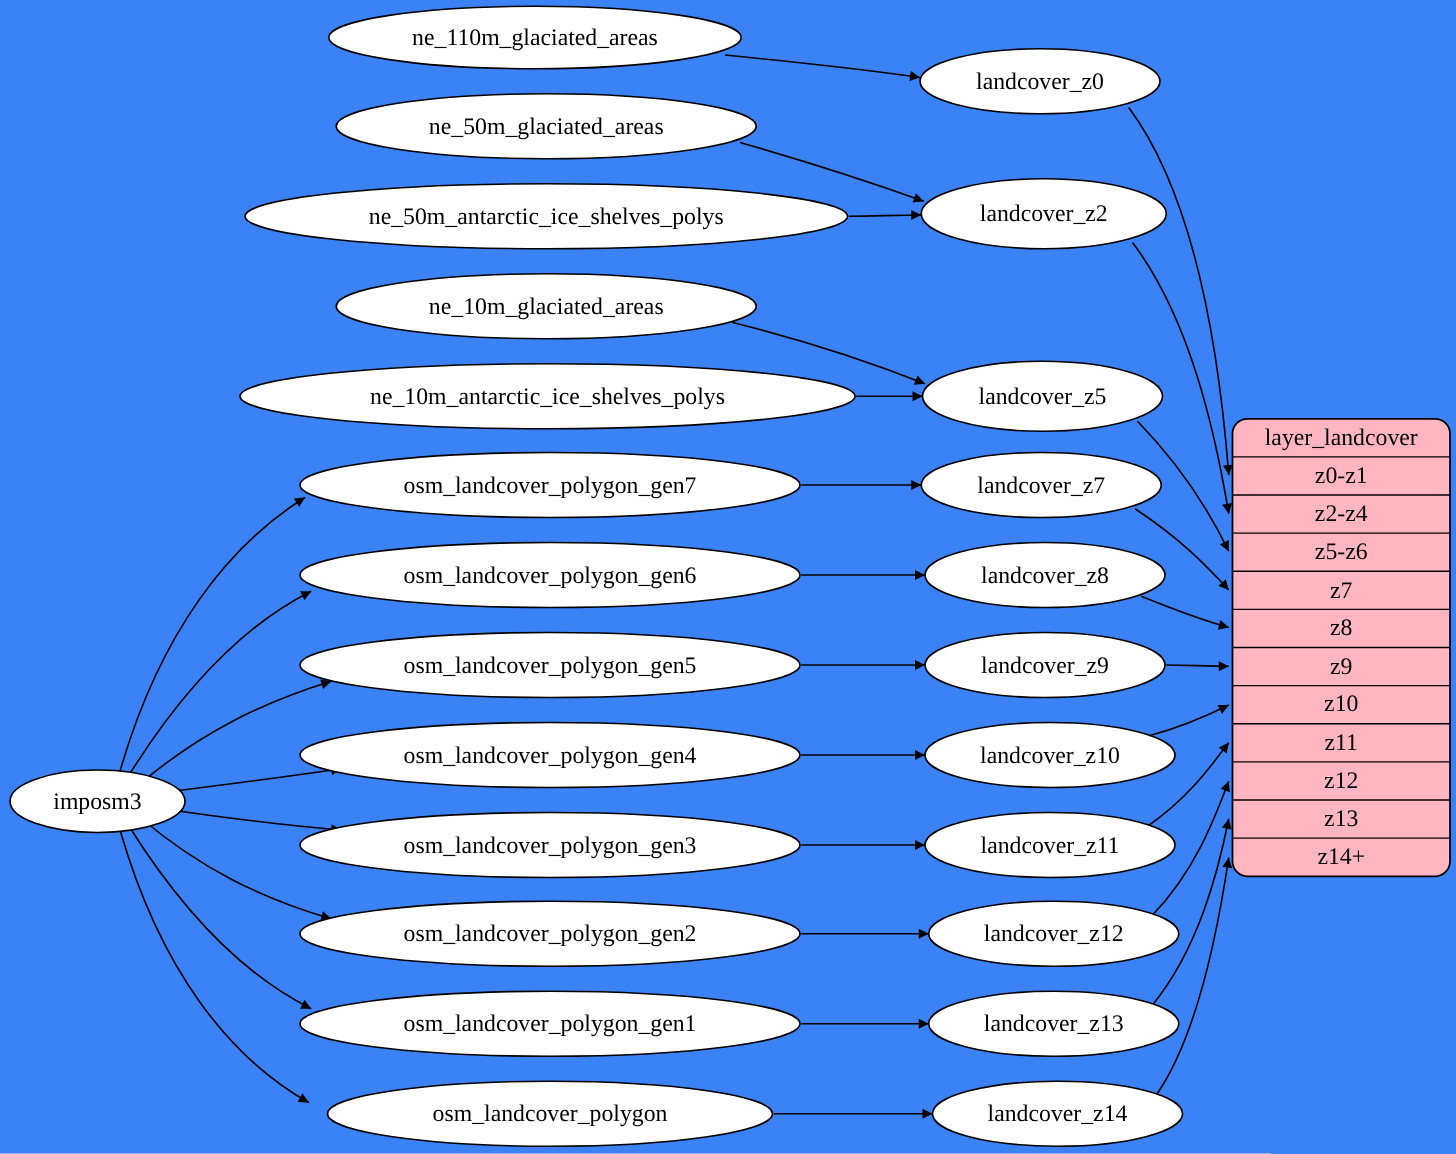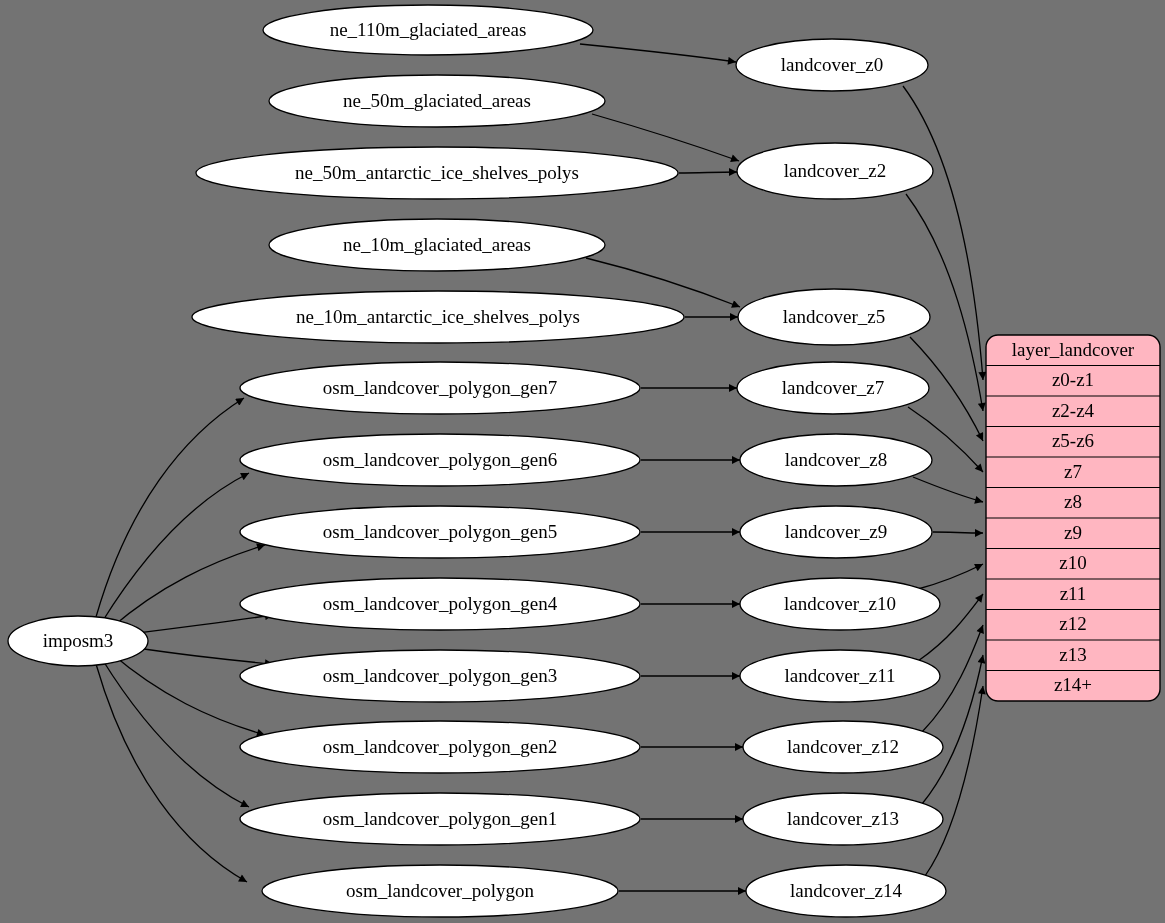--- a/index.html
+++ b/index.html
@@ -1,20 +1,20 @@
 <!DOCTYPE html>
 <html><head>
 <meta charset="utf-8">
 <style>
   html, body { margin: 0; padding: 0; background: #ffffff; }
   .stage {
     position: relative;
     width: 1165px;
     height: 923px;
-    background: #737373;
+    background: #3b82f6;
     overflow: hidden;
   }
   svg { display: block; }
   .node-ellipse { fill: #ffffff; stroke: #000000; stroke-width: 1.3; }
   .node-label {
     font-family: "Liberation Serif", "DejaVu Serif", serif;
     font-size: 19px;
     fill: #000000;
     text-anchor: middle;
   }

